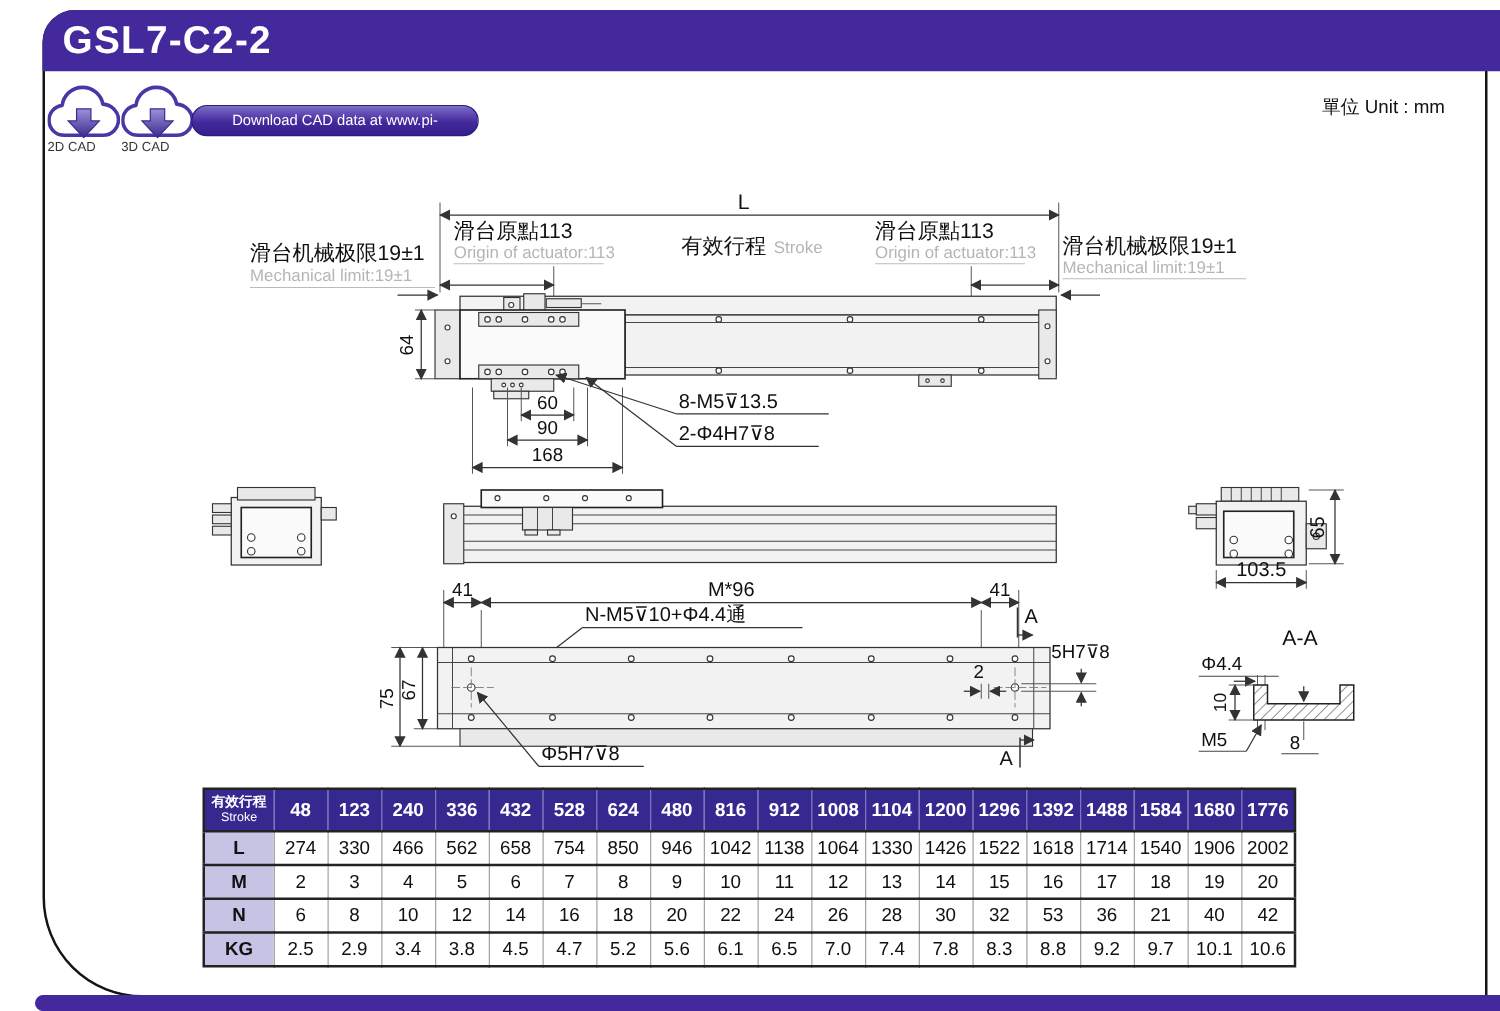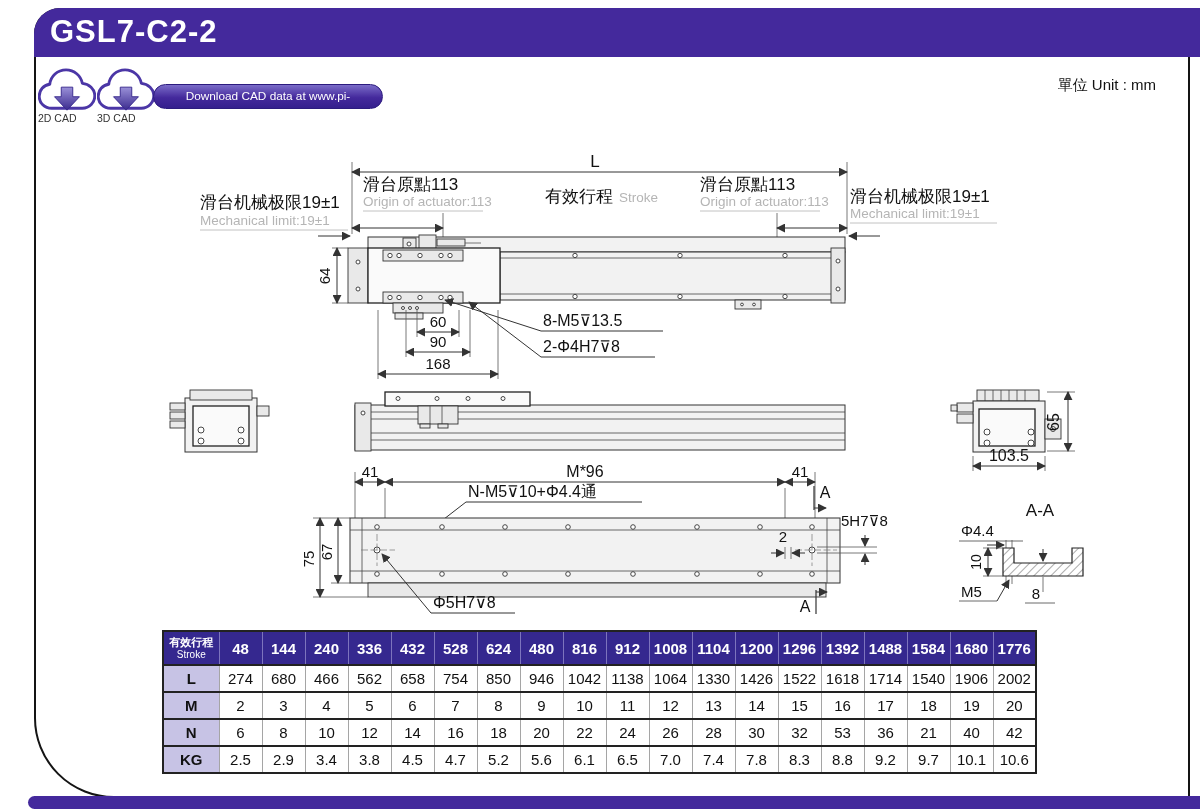--- a/index.html
+++ b/index.html
@@ -389,21 +389,21 @@
       <col style="width:43px">
       <col style="width:43px">
     </colgroup>
     <tbody>
       <tr class="hd">
         <th class="first">
           <div>有效行程</div>
           <div class="en2">Stroke</div>
         </th>
         <th>48</th>
-        <th>144</th>
+        <th>123</th>
         <th>240</th>
         <th>336</th>
         <th>432</th>
         <th>528</th>
         <th>624</th>
         <th>480</th>
         <th>816</th>
         <th>912</th>
         <th>1008</th>
         <th>1104</th>
@@ -411,21 +411,21 @@
         <th>1296</th>
         <th>1392</th>
         <th>1488</th>
         <th>1584</th>
         <th>1680</th>
         <th>1776</th>
       </tr>
       <tr>
         <th class="rl">L</th>
         <td>274</td>
-        <td>680</td>
+        <td>330</td>
         <td>466</td>
         <td>562</td>
         <td>658</td>
         <td>754</td>
         <td>850</td>
         <td>946</td>
         <td>1042</td>
         <td>1138</td>
         <td>1064</td>
         <td>1330</td>

